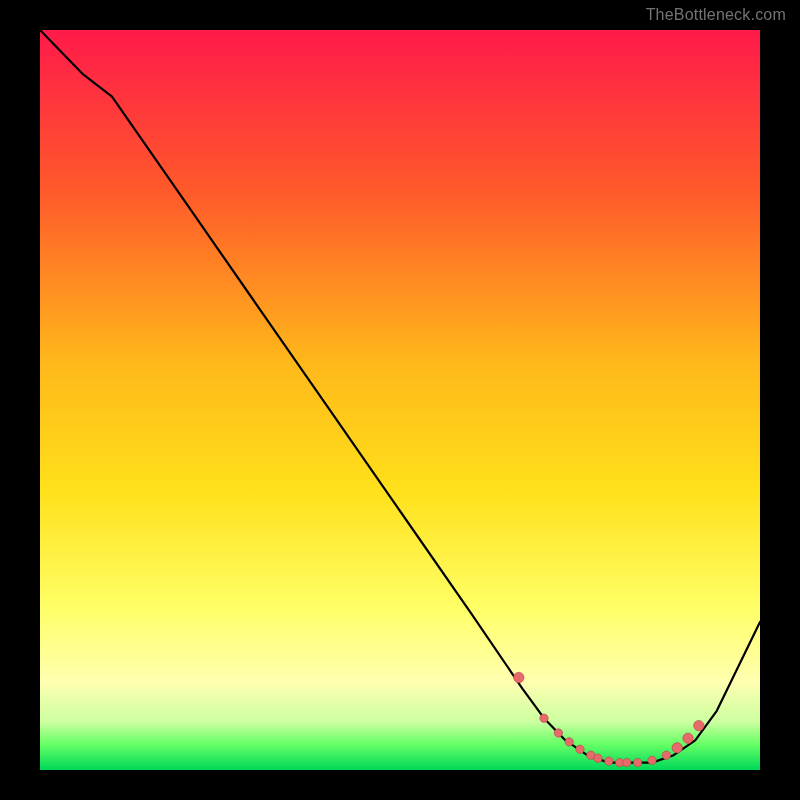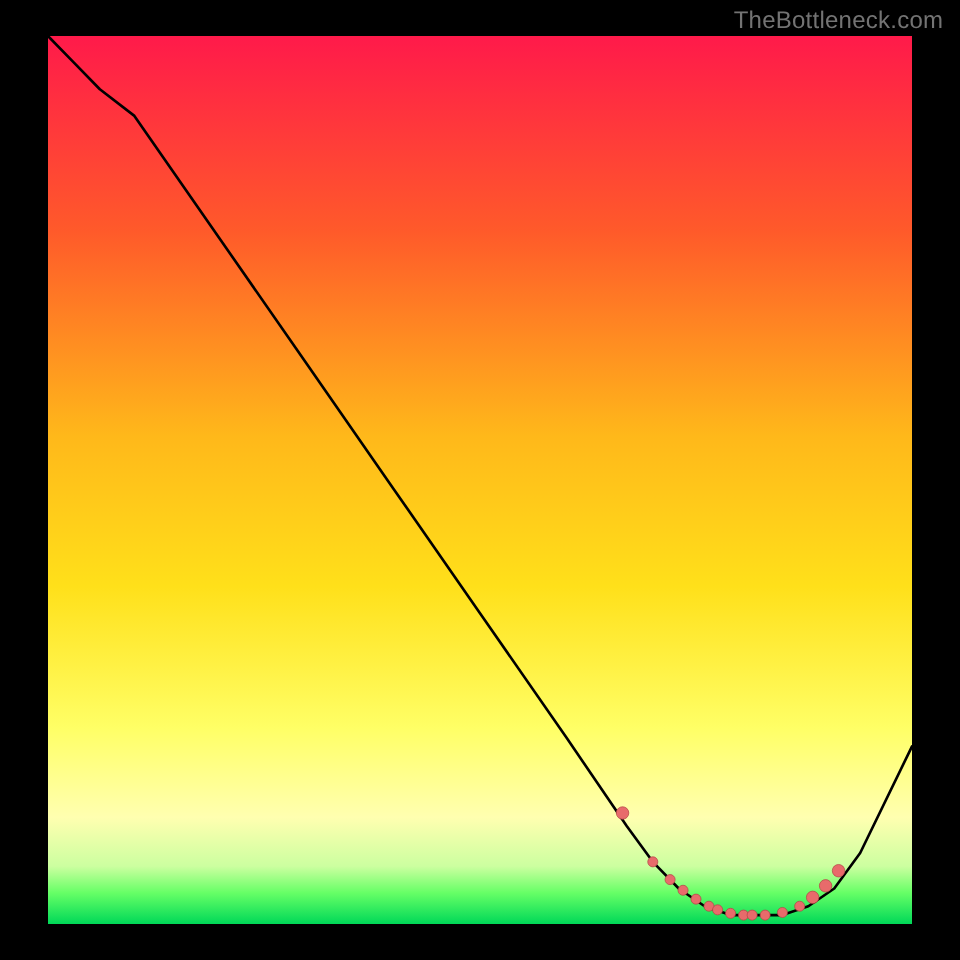--- a/index.html
+++ b/index.html
@@ -14,21 +14,21 @@
   .wrap {
     position: relative;
     width: 800px;
     height: 800px;
   }
   .watermark {
     position: absolute;
     top: 6px;
     right: 14px;
     color: #737373;
-    font-size: 20px;
+    font-size: 16px;
     letter-spacing: 0.2px;
     z-index: 20;
   }
   .plot-area {
     position: absolute;
     left: 40px;
     top: 30px;
     width: 720px;
     height: 740px;
     overflow: hidden;

